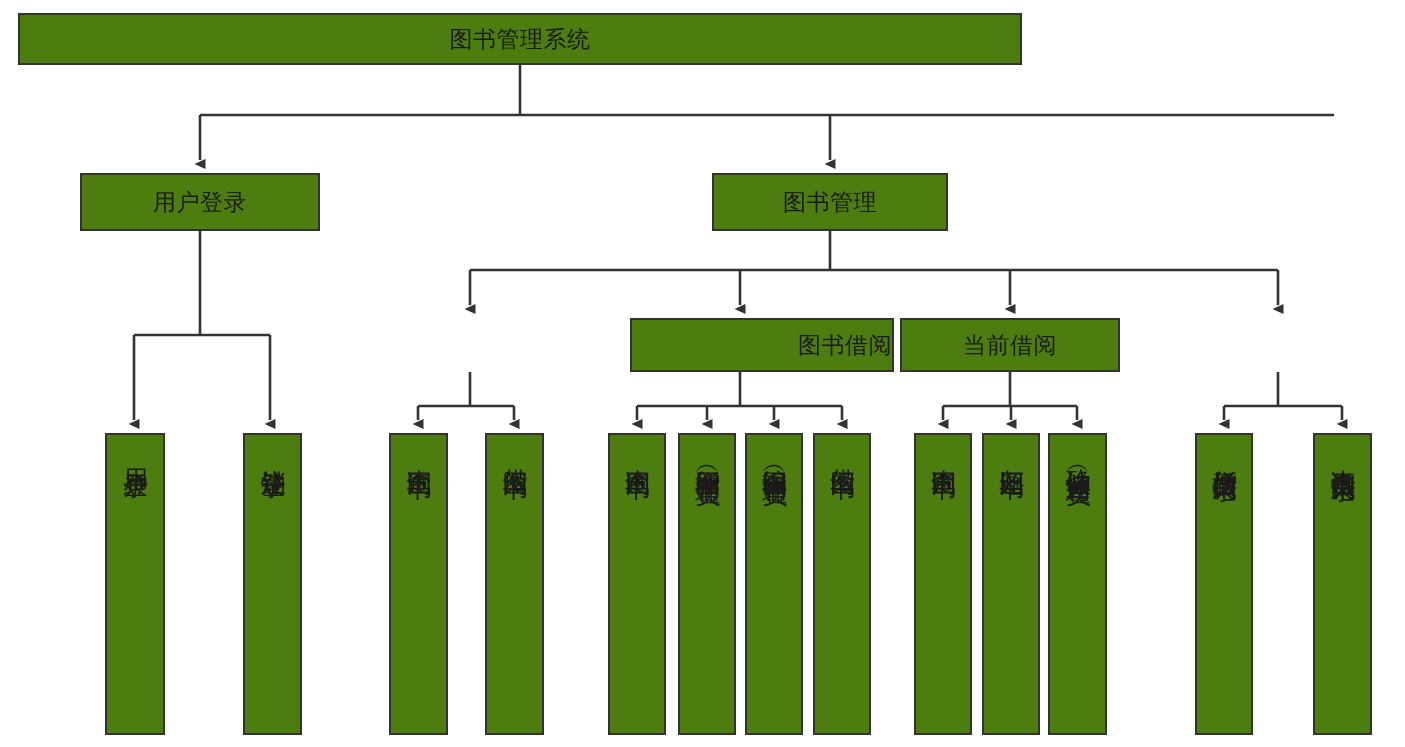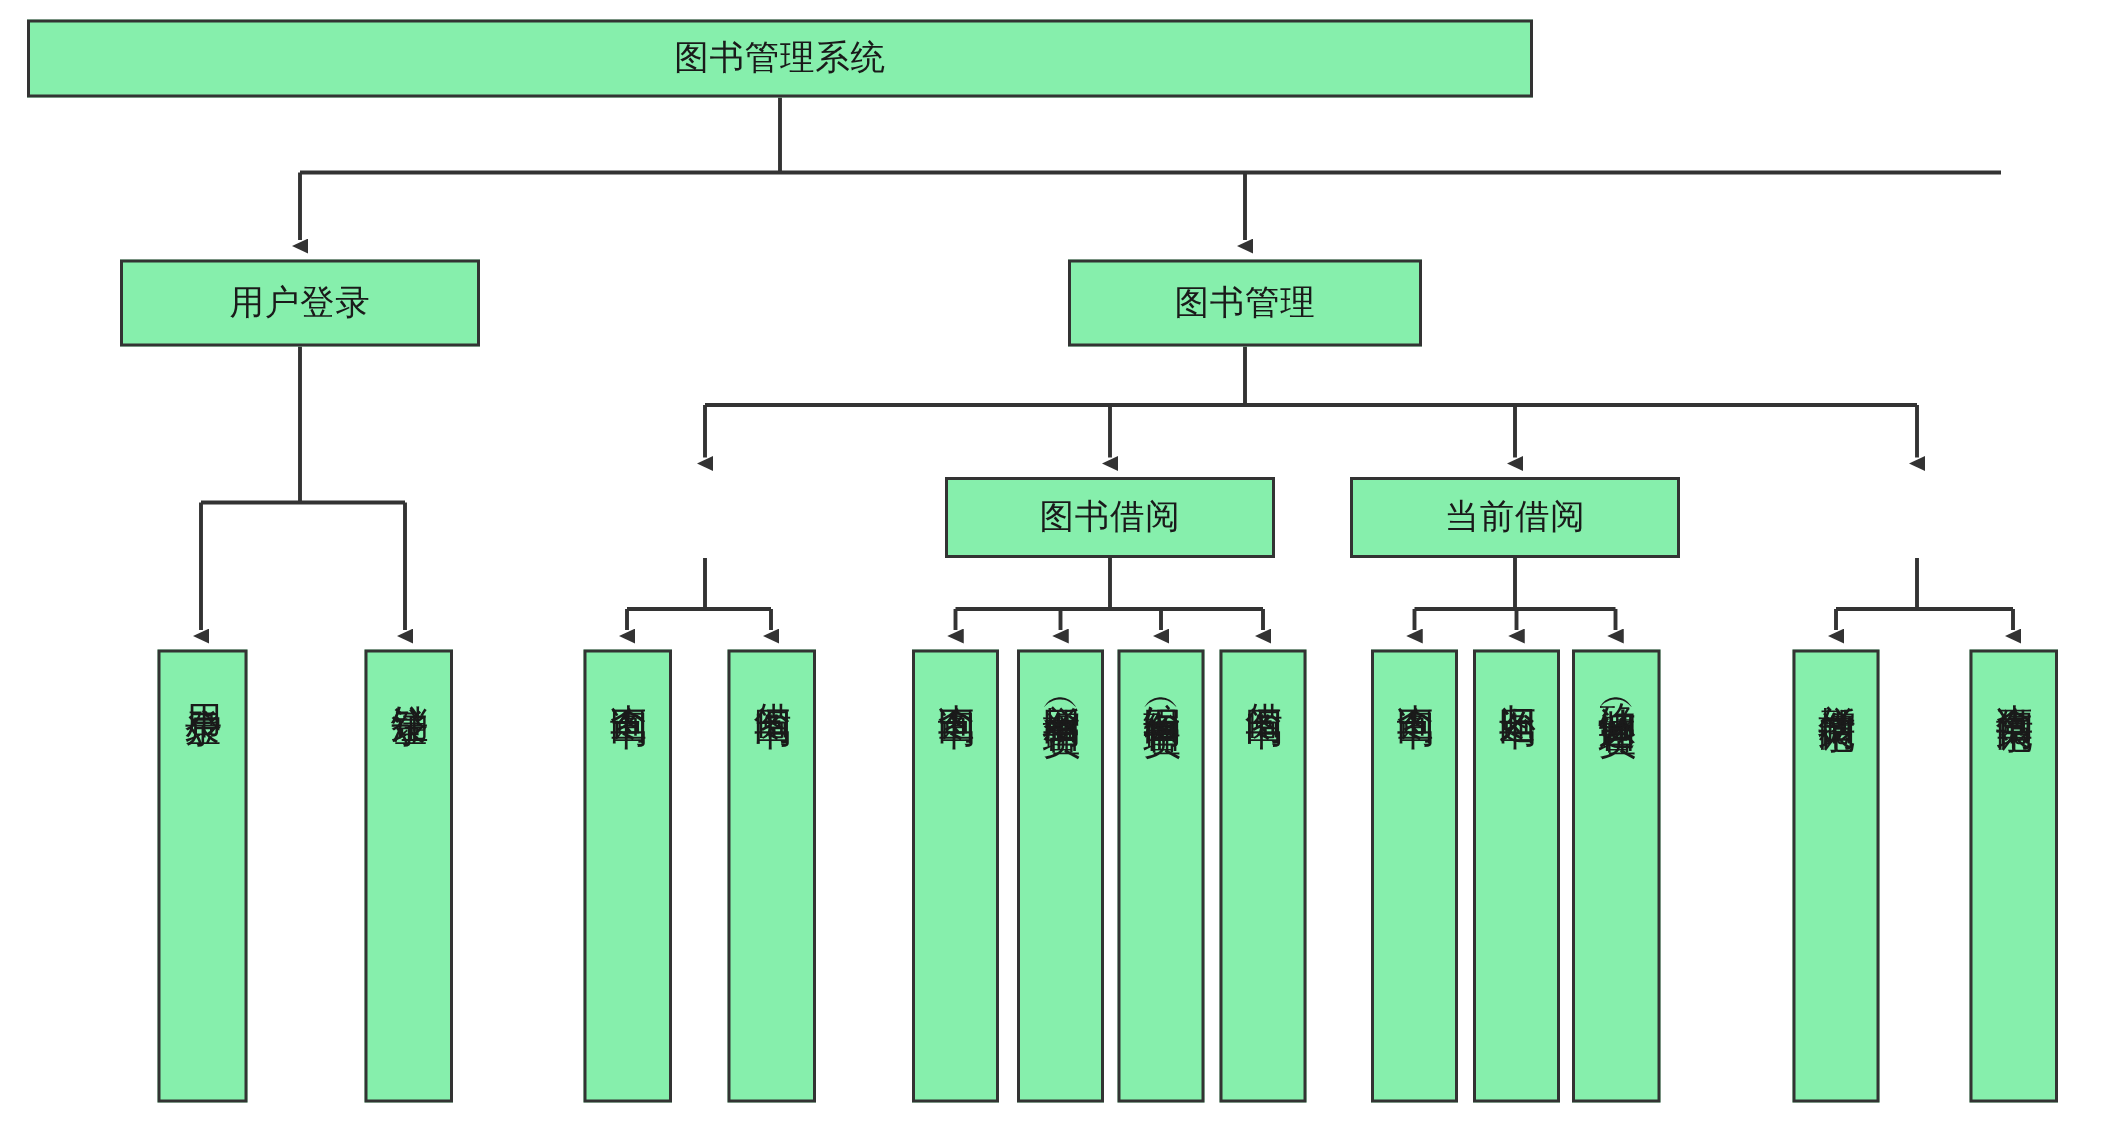--- a/index.html
+++ b/index.html
@@ -22,21 +22,21 @@
     left: 0;
     top: 0;
     width: 1405px;
     height: 747px;
     pointer-events: none;
   }
   .node {
     position: absolute;
     box-sizing: border-box;
     border: 2px solid #333333;
-    background: #86efac;
+    background: #4d7c0f;
     display: flex;
     align-items: center;
     justify-content: center;
     color: #1a1a1a;
   }
   .node-label {
     display: block;
     text-align: center;
     line-height: 1.25;
     letter-spacing: 0.5px;
@@ -140,21 +140,21 @@
     <span class="node-label">图书管理系统</span>
   </div>
 
   <div class="node horiz" style="left:80px; top:173px; width:240px; height:58px;">
     <span class="node-label">用户登录</span>
   </div>
   <div class="node horiz" style="left:712px; top:173px; width:236px; height:58px;">
     <span class="node-label">图书管理</span>
   </div>
 
-  <div class="node horiz" style="left:630px; top:318px; width:220px; height:54px;">
+  <div class="node horiz" style="left:630px; top:318px; width:264px; height:54px;justify-content:flex-end;">
     <span class="node-label">图书借阅</span>
   </div>
   <div class="node horiz" style="left:900px; top:318px; width:220px; height:54px;">
     <span class="node-label">当前借阅</span>
   </div>
 
   <div class="node vert" style="left:105px; top:433px; width:60px; height:302px;">
     <span class="node-label">用户登录</span>
   </div>
   <div class="node vert" style="left:243px; top:433px; width:59px; height:302px;">

